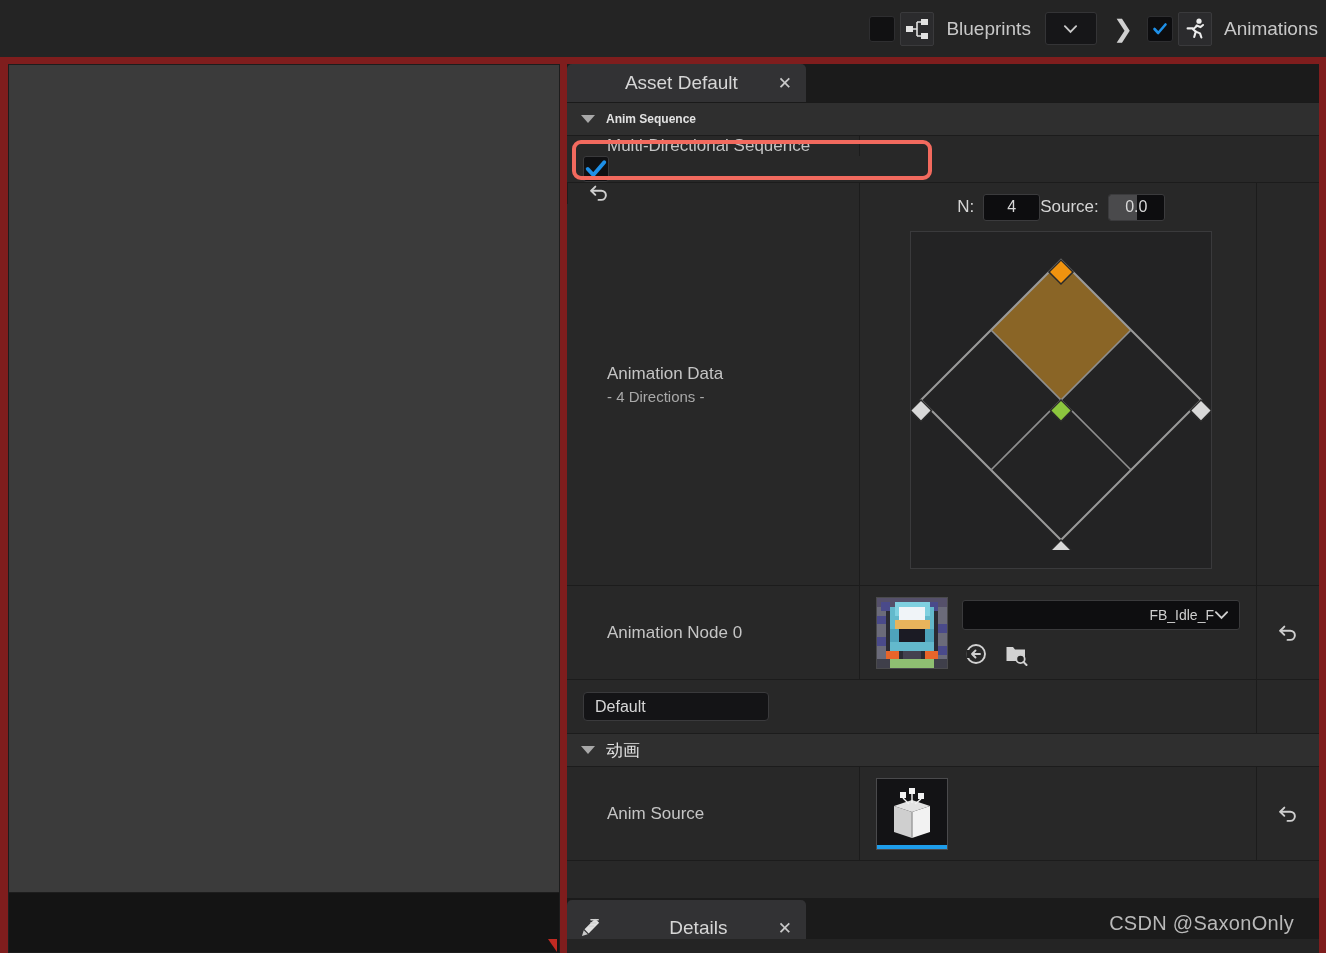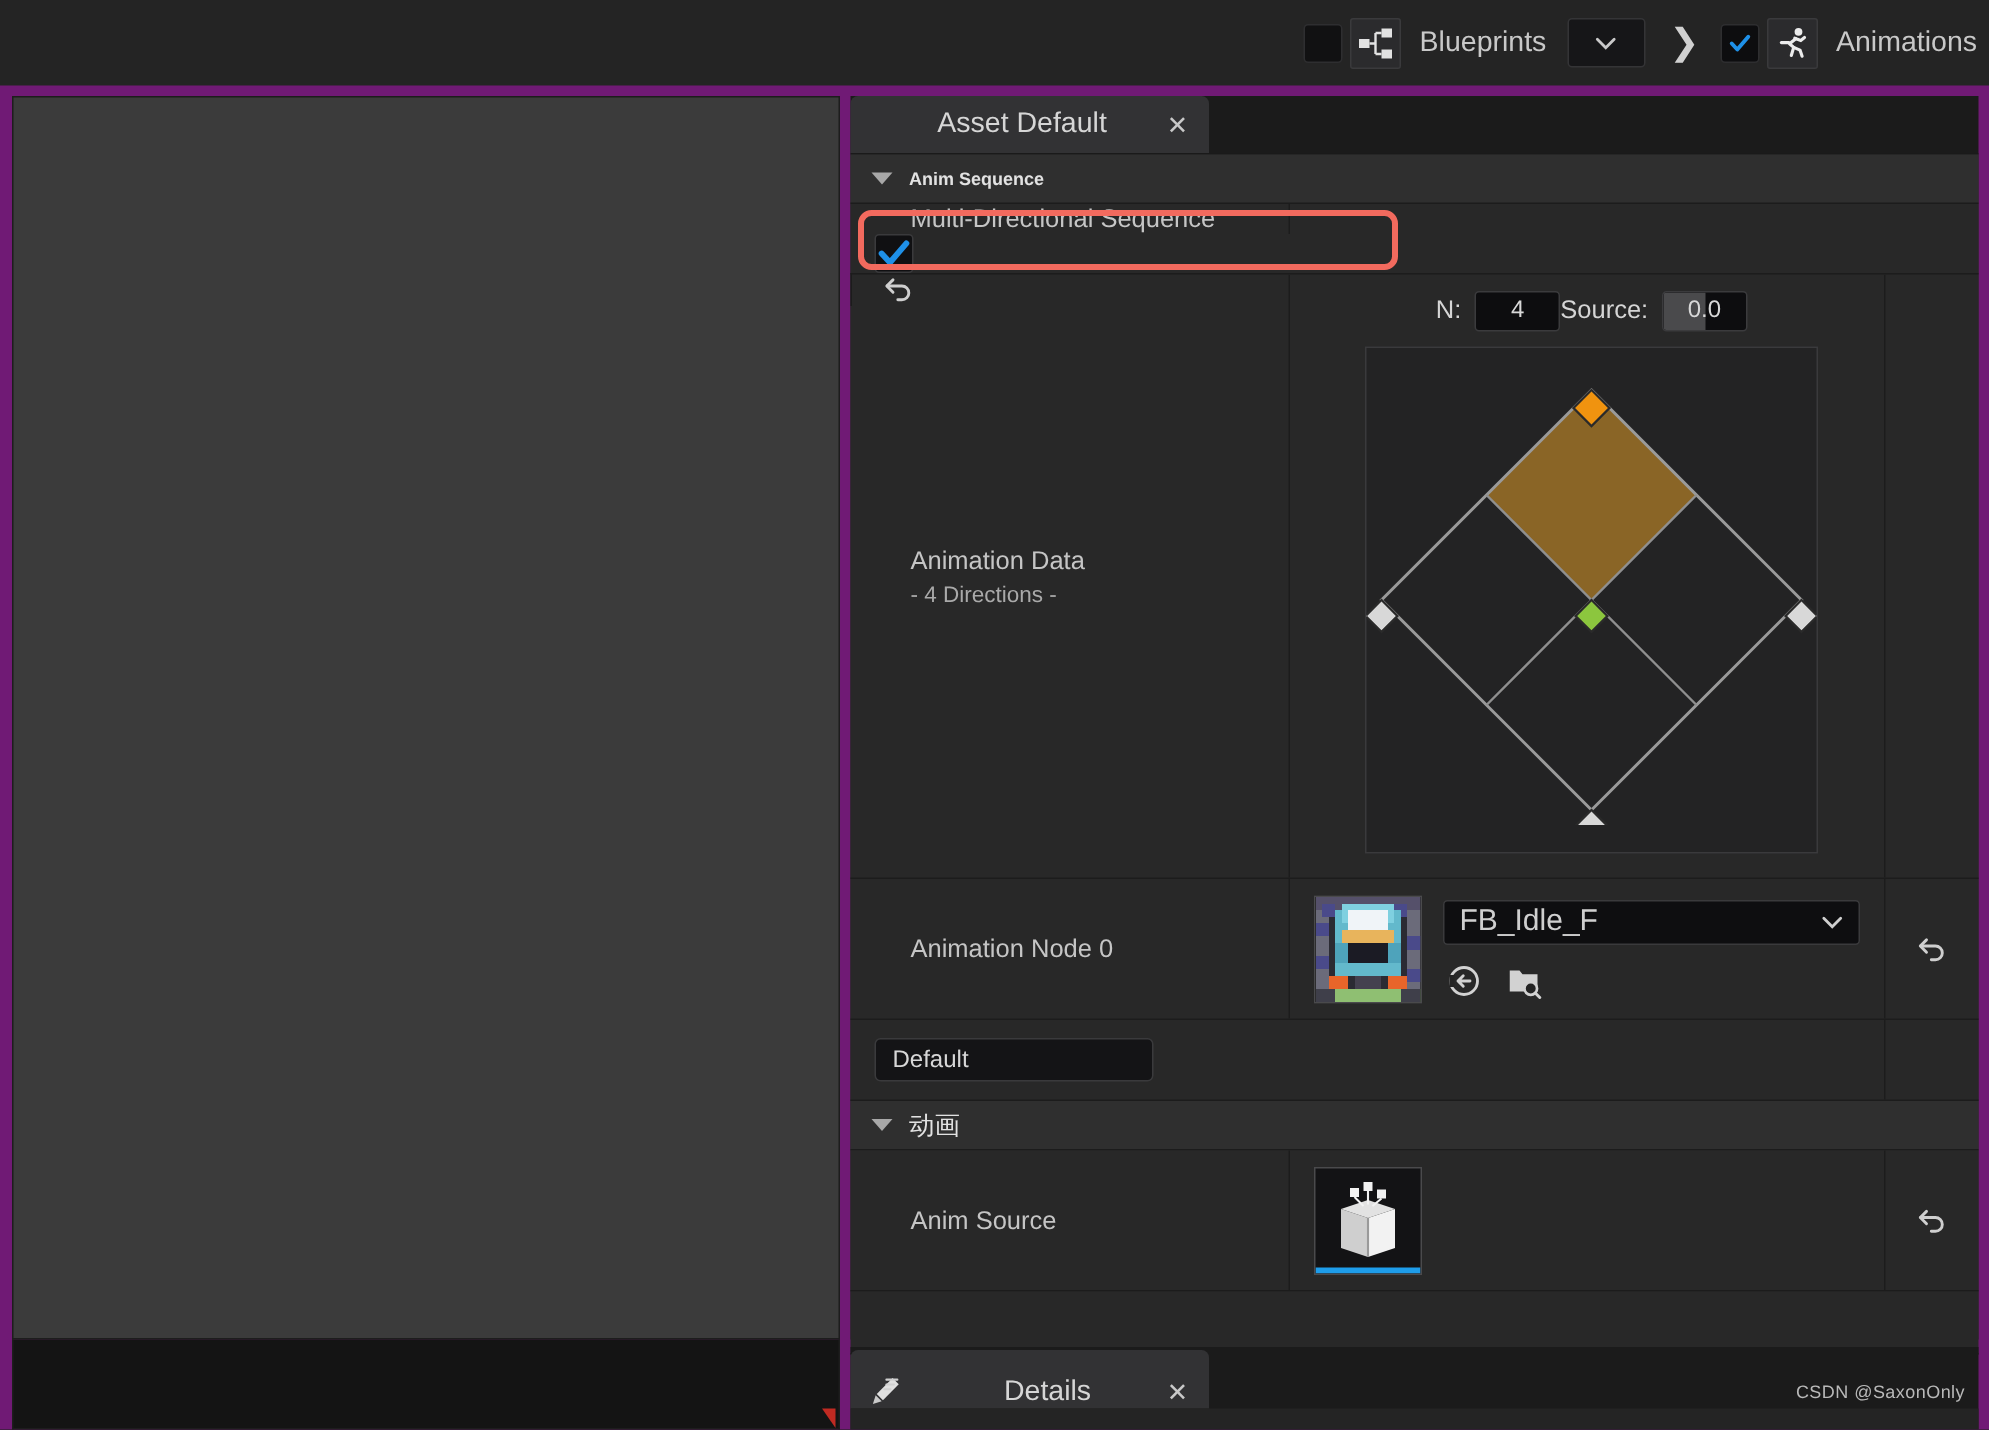--- a/index.html
+++ b/index.html
@@ -2,21 +2,21 @@
 <html><head>
 <meta charset="utf-8">
 <style>
   * { box-sizing: border-box; margin: 0; padding: 0; }
   html, body {
     width: 1326px; height: 953px;
     background: #242424;
     font-family: "Liberation Sans", sans-serif;
     overflow: hidden;
   }
-  #root { position: relative; width: 1326px; height: 953px; background: #701a75; }
+  #root { position: relative; width: 1326px; height: 953px; background: #7f1d1d; }
 
   
   .top-title {
     position: absolute; left: 0; top: -12px;
     font-size: 30px; font-weight: 700; color: #e8e0d2;
     letter-spacing: 1px; white-space: nowrap;
     overflow: hidden; height: 24px; line-height: 30px;
   }
   .top-title .accent { color: #e8772e; }
 
@@ -154,21 +154,21 @@
     background: #111; position: relative; overflow: hidden;
   }
   .thumb.ds { background: #131315; display:flex; align-items:center; justify-content:center; }
   .thumb .bluebar { position: absolute; left: 0; right: 0; bottom: 0; height: 4px; background: #1e9dea; }
   .asset-right { margin-left: 14px; display: flex; flex-direction: column; justify-content: center; height: 72px; }
   .asset-combo {
     width: 278px; height: 30px; background: #0e0e10; border: 1px solid #3a3a3c; border-radius: 3px;
     display: flex; align-items: center; padding: 0 10px;
   }
   .asset-combo.muted { background: #343436; border-color: #47474a; }
-  .asset-combo .txt { flex: 1; color: #cfcfcf; font-size: 20px; }
+  .asset-combo .txt { flex: 1; color: #cfcfcf; font-size: 14px; text-align: right; }
   .asset-combo.muted .txt { color: #b4b4b4; }
   .mini-icons { display: flex; align-items: center; gap: 16px; margin-top: 12px; padding-left: 2px; }
   .mini { width: 24px; height: 24px; display: block; }
 
   
   .row-cat { height: 54px; }
   .text-field {
     width: 186px; height: 29px; background: #141416; border: 1px solid #3a3a3c; border-radius: 4px;
     display: flex; align-items: center; padding-left: 11px;
     color: #d7d7d7; font-size: 16px;
@@ -179,22 +179,22 @@
   
   .bottom-tabstrip { position: absolute; left: 567px; top: 898px; width: 752px; height: 55px; background: #1b1b1b; }
   .btab {
     position: absolute; left: 0; top: 2px; height: 39px; width: 239px;
     background: #323234; border-radius: 5px 5px 0 0;
     display: flex; align-items: flex-end;
   }
   .btab-body { position:absolute; left:0; top:41px; width: 752px; height: 14px; background:#242424; }
 
   .watermark {
-    position: absolute; right: 16px; bottom: 18px;
-    color: #b9b9b9; font-size: 12px; letter-spacing: .3px;
+    position: absolute; right: 32px; bottom: 18px;
+    color: #b9b9b9; font-size: 20px; letter-spacing: .3px;
   }
 </style>
 </head>
 <body>
 
 <div id="root">
 
   <div class="top-title">
     <span>口脑合</span><span class="accent">(新与台)</span>
   </div>

